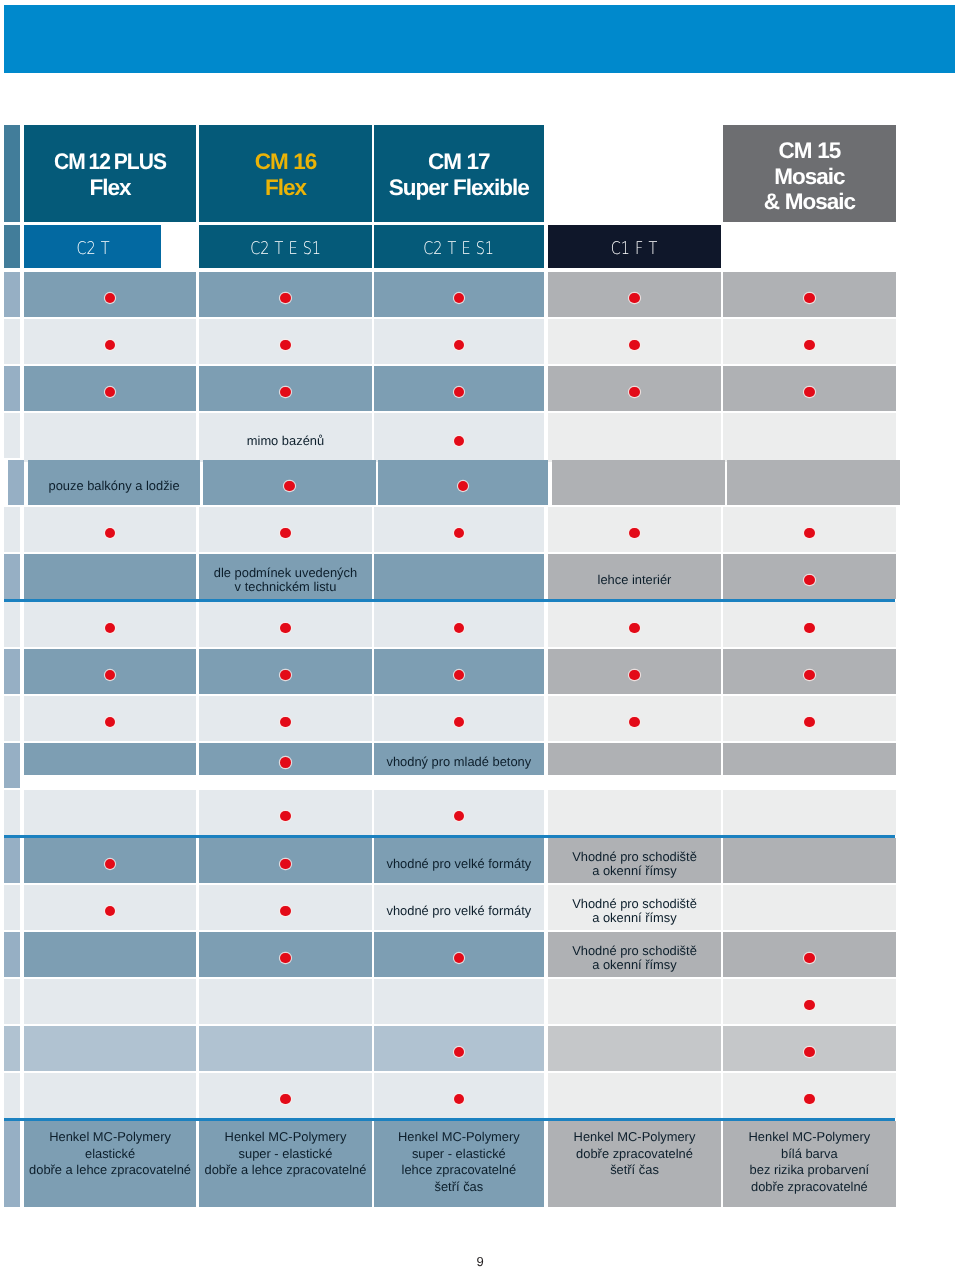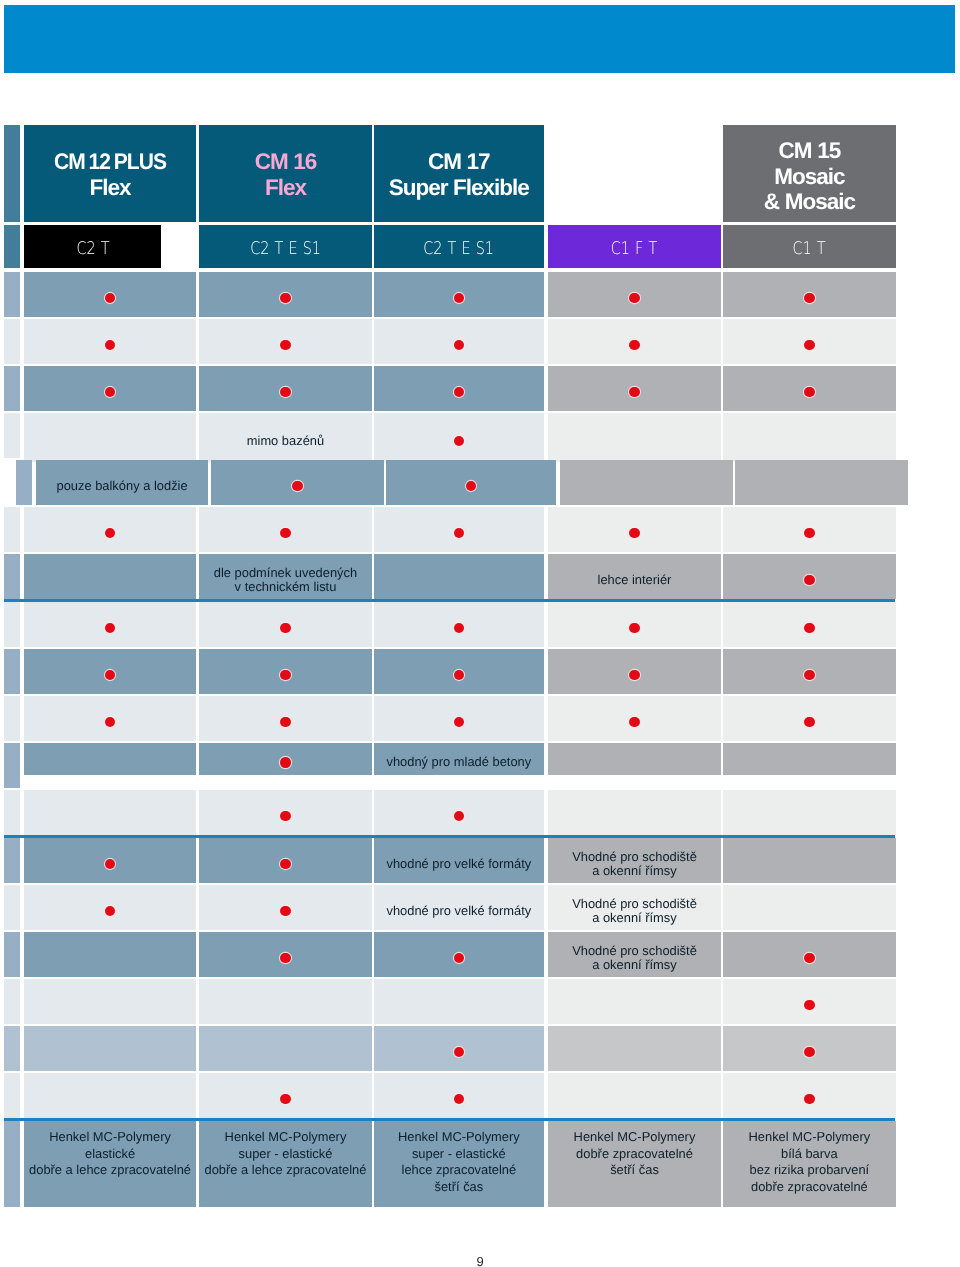--- a/index.html
+++ b/index.html
@@ -52,52 +52,49 @@
 <div class="top-bar" style="background: rgb(0, 137, 204);"></div>
 
 <div class="table" id="table">
     <div class="row hdr-name" style="position: absolute; left: 0px; top: 0px; height: 97px;">
       <div class="narrow" style="height: 97px; background: rgb(66, 125, 154);"></div>
       <div class="cells" style="height: 97px;">
         <div class="cell" style="left: 0.3px; width: 171.5px; background: rgb(5, 90, 121); color: rgb(255, 255, 255); flex-direction: column;">
           <div>CM 12 PLUS</div>
           <div>Flex</div>
         </div>
-        <div class="cell" style="left: 175.4px; width: 172.2px; background: rgb(5, 90, 121); color: #f9a8d4; flex-direction: column;">
+        <div class="cell" style="left: 175.4px; width: 172.2px; background: rgb(5, 90, 121); color: #eab308; flex-direction: column;">
           <div>CM 16</div>
           <div>Flex</div>
         </div>
         <div class="cell" style="left: 349.5px; width: 170.7px; background: rgb(5, 90, 121); color: rgb(255, 255, 255); flex-direction: column;">
           <div>CM 17</div>
           <div>Super Flexible</div>
         </div>
         <div class="cell three-line" style="left: 699.2px; width: 172.4px; background: rgb(109, 110, 113); color: rgb(255, 255, 255); flex-direction: column;">
           <div>CM 15</div>
           <div>Mosaic</div>
           <div>&amp; Mosaic</div>
         </div>
       </div>
     </div>
     <div class="row hdr-class" style="position: absolute; left: 0px; top: 100px; height: 43px;">
       <div class="narrow" style="height: 43px; background: rgb(66, 125, 154);"></div>
       <div class="cells" style="height: 43px;">
-        <div class="cell" style="left: 0.3px; width: 137px; background: #000000; color: rgb(255, 255, 255);">
+        <div class="cell" style="left: 0.3px; width: 137px; background: #0369a1; color: rgb(255, 255, 255);">
           <span>C2 T</span>
         </div>
         <div class="cell" style="left: 175.4px; width: 172.2px; background: rgb(5, 90, 121); color: rgb(255, 255, 255);">
           <span>C2 T E S1</span>
         </div>
         <div class="cell" style="left: 349.5px; width: 170.7px; background: rgb(5, 90, 121); color: rgb(255, 255, 255);">
           <span>C2 T E S1</span>
         </div>
-        <div class="cell" style="left: 524.2px; width: 172.6px; background: #6d28d9; color: rgb(255, 255, 255);">
+        <div class="cell" style="left: 524.2px; width: 172.6px; background: #0f172a; color: rgb(255, 255, 255);">
           <span>C1 F T</span>
-        </div>
-        <div class="cell" style="left: 699.2px; width: 172.4px; background: rgb(109, 110, 113); color: rgb(255, 255, 255);">
-          <span>C1 T</span>
         </div>
       </div>
     </div>
     <div class="row data-row" style="position: absolute; left: 0px; top: 147px; height: 45px;">
       <div class="narrow" style="height: 45px; background: rgb(150, 175, 196);"></div>
       <div class="cells" style="height: 45px;">
         <div class="cell" style="left: 0.3px; width: 171.5px; background: rgb(125, 158, 179); color: rgb(12, 30, 43);">
           <span class="dot" style="background: rgb(227, 10, 24);"></span>
         </div>
         <div class="cell" style="left: 175.4px; width: 172.2px; background: rgb(125, 158, 179); color: rgb(12, 30, 43);">
@@ -161,21 +158,21 @@
         <div class="cell" style="left: 175.4px; width: 172.2px; background: rgb(228, 233, 237); color: rgb(12, 30, 43);">
           <span class="txt" style="white-space: pre-line;">mimo bazénů</span>
         </div>
         <div class="cell" style="left: 349.5px; width: 170.7px; background: rgb(228, 233, 237); color: rgb(12, 30, 43);">
           <span class="dot" style="background: rgb(227, 10, 24);"></span>
         </div>
         <div class="cell" style="left: 524.2px; width: 172.6px; background: rgb(236, 237, 237); color: rgb(12, 30, 43);"></div>
         <div class="cell" style="left: 699.2px; width: 172.4px; background: rgb(236, 237, 237); color: rgb(12, 30, 43);"></div>
       </div>
     </div>
-    <div class="row data-row" style="position: absolute; left: 12px; top: 335px; height: 45px;">
+    <div class="row data-row" style="position: absolute; left: 4px; top: 335px; height: 45px;">
       <div class="narrow" style="height: 45px; background: rgb(150, 175, 196);"></div>
       <div class="cells" style="height: 45px;">
         <div class="cell" style="left: 0.3px; width: 171.5px; background: rgb(125, 158, 179); color: rgb(12, 30, 43);">
           <span class="txt" style="white-space: pre-line;">pouze balkóny a lodžie</span>
         </div>
         <div class="cell" style="left: 175.4px; width: 172.2px; background: rgb(125, 158, 179); color: rgb(12, 30, 43);">
           <span class="dot" style="background: rgb(227, 10, 24);"></span>
         </div>
         <div class="cell" style="left: 349.5px; width: 170.7px; background: rgb(125, 158, 179); color: rgb(12, 30, 43);">
           <span class="dot" style="background: rgb(227, 10, 24);"></span>

